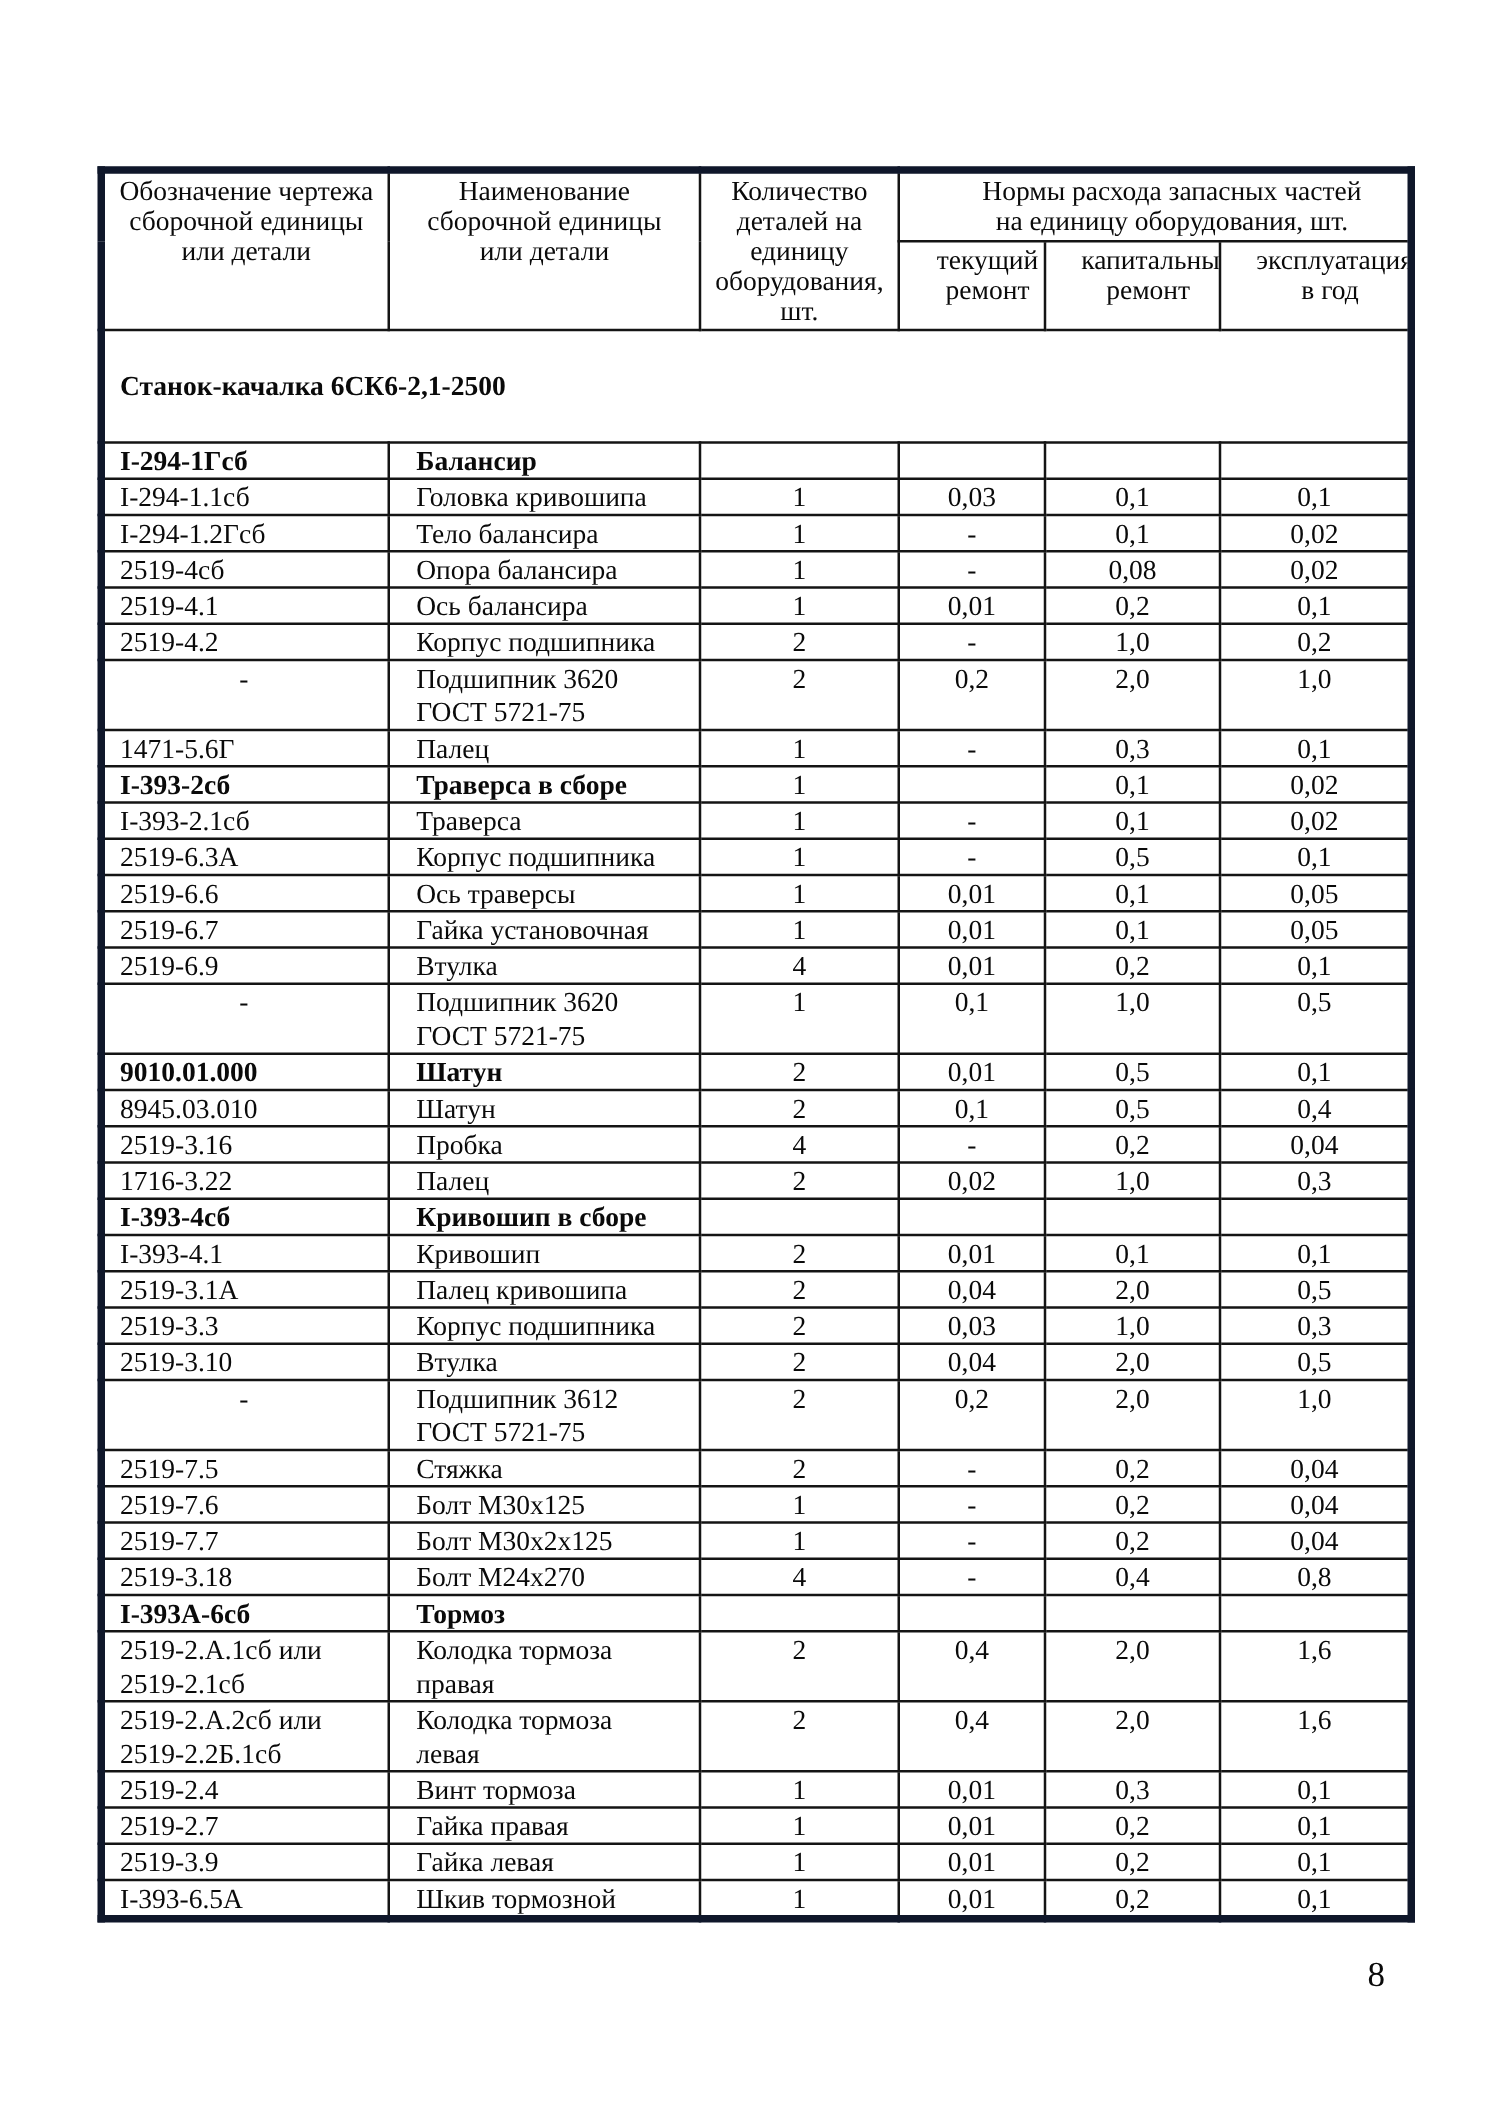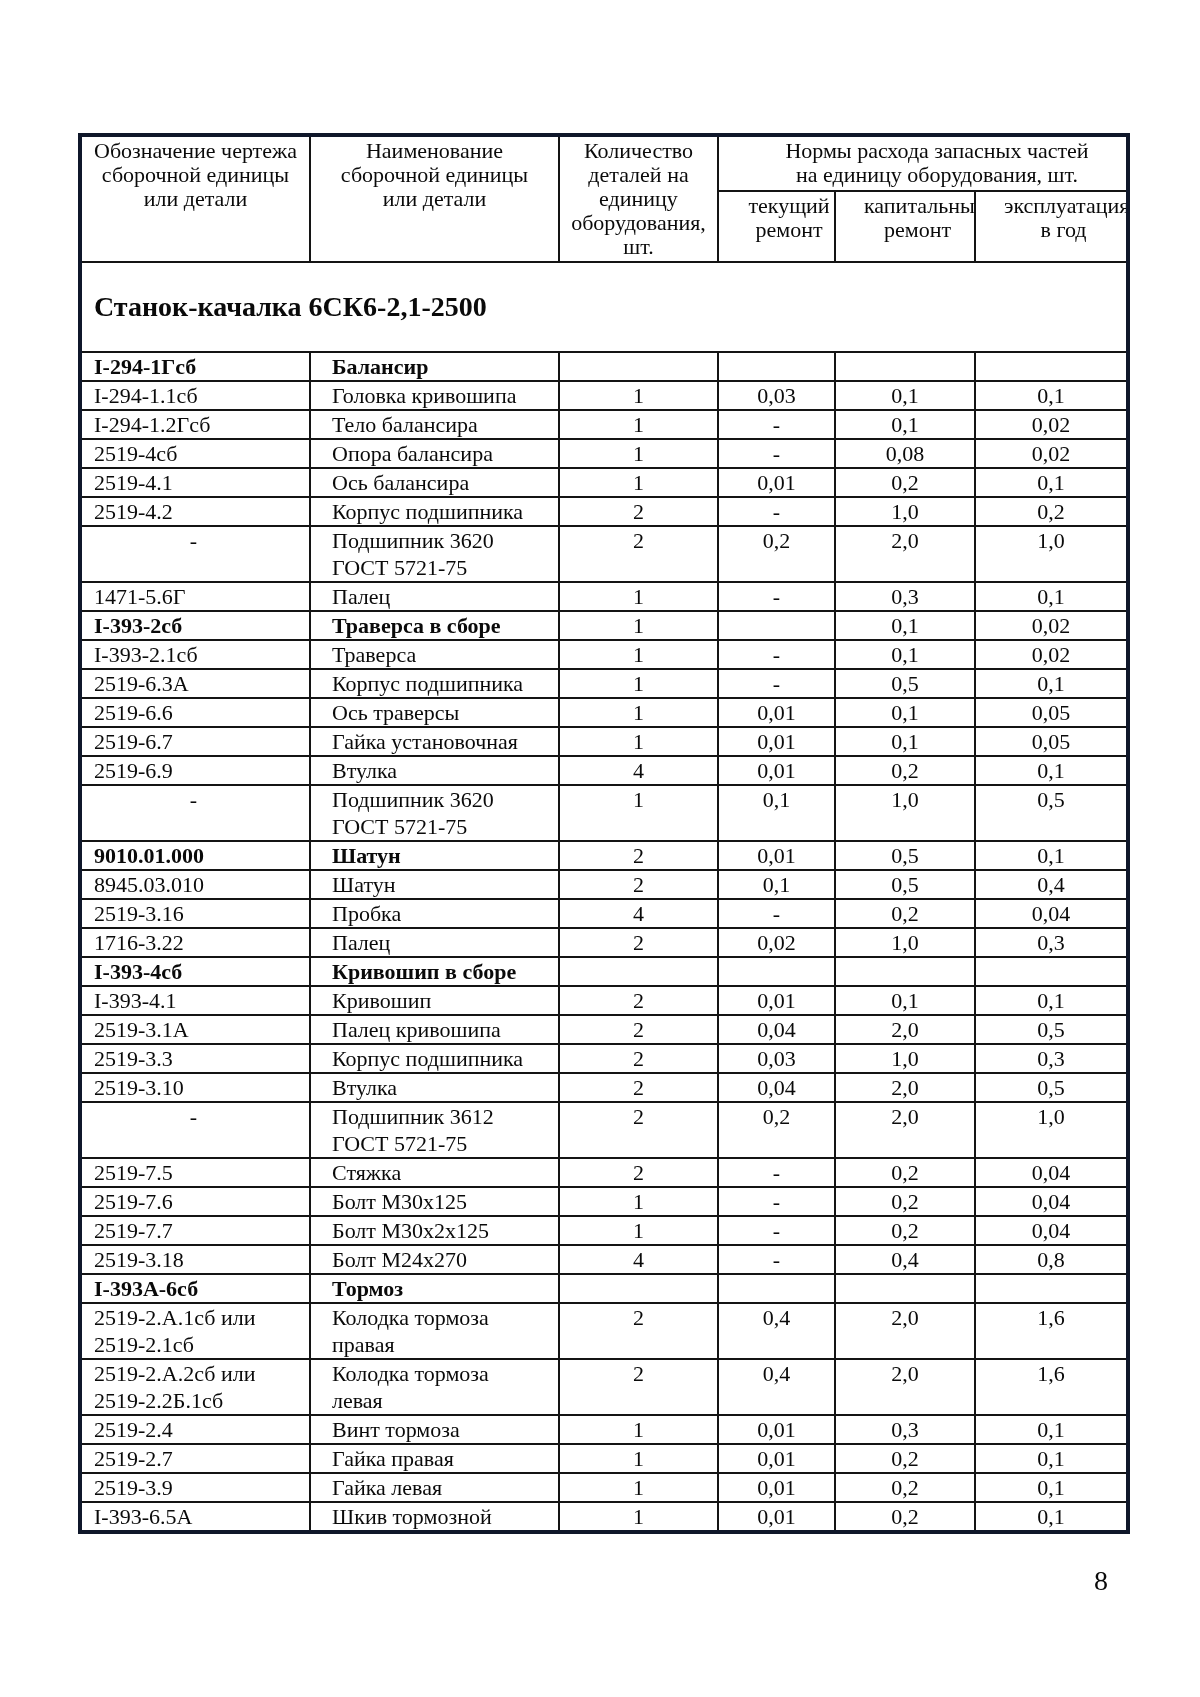--- a/index.html
+++ b/index.html
@@ -13,21 +13,21 @@
     color: #0a0a0a;
     overflow: hidden;
   }
   table.parts {
     position: absolute;
     left: 78px;
     top: 133px;
     width: 1048px;
     border-collapse: collapse;
     table-layout: fixed;
-    border: 4px solid #0f172a;
+    border: 6px solid #0f172a;
   }
   table.parts th, table.parts td {
     border: 2px solid #141414;
     font-size: 22px;
     vertical-align: top;
     overflow: hidden;
   }
   
   thead th {
     font-weight: normal;
@@ -38,21 +38,21 @@
     white-space: pre-line;
     padding: 2px 3px;
   }
   tr.hdr-sub th { height: 63px; padding-left: 28px; }
   th.norms { height: 48px; padding-left: 32px; }
   
   tr.section-row td {
     height: 86px;
     vertical-align: middle;
     font-weight: bold;
-    font-size: 28px;
+    font-size: 22px;
     padding-left: 12px;
     white-space: pre-line;
   }
   
   td.c-code, td.c-name {
     text-align: left;
     white-space: pre-line;
     line-height: 27px;
     padding: 0 4px 0 12px;
     height: 27px;

